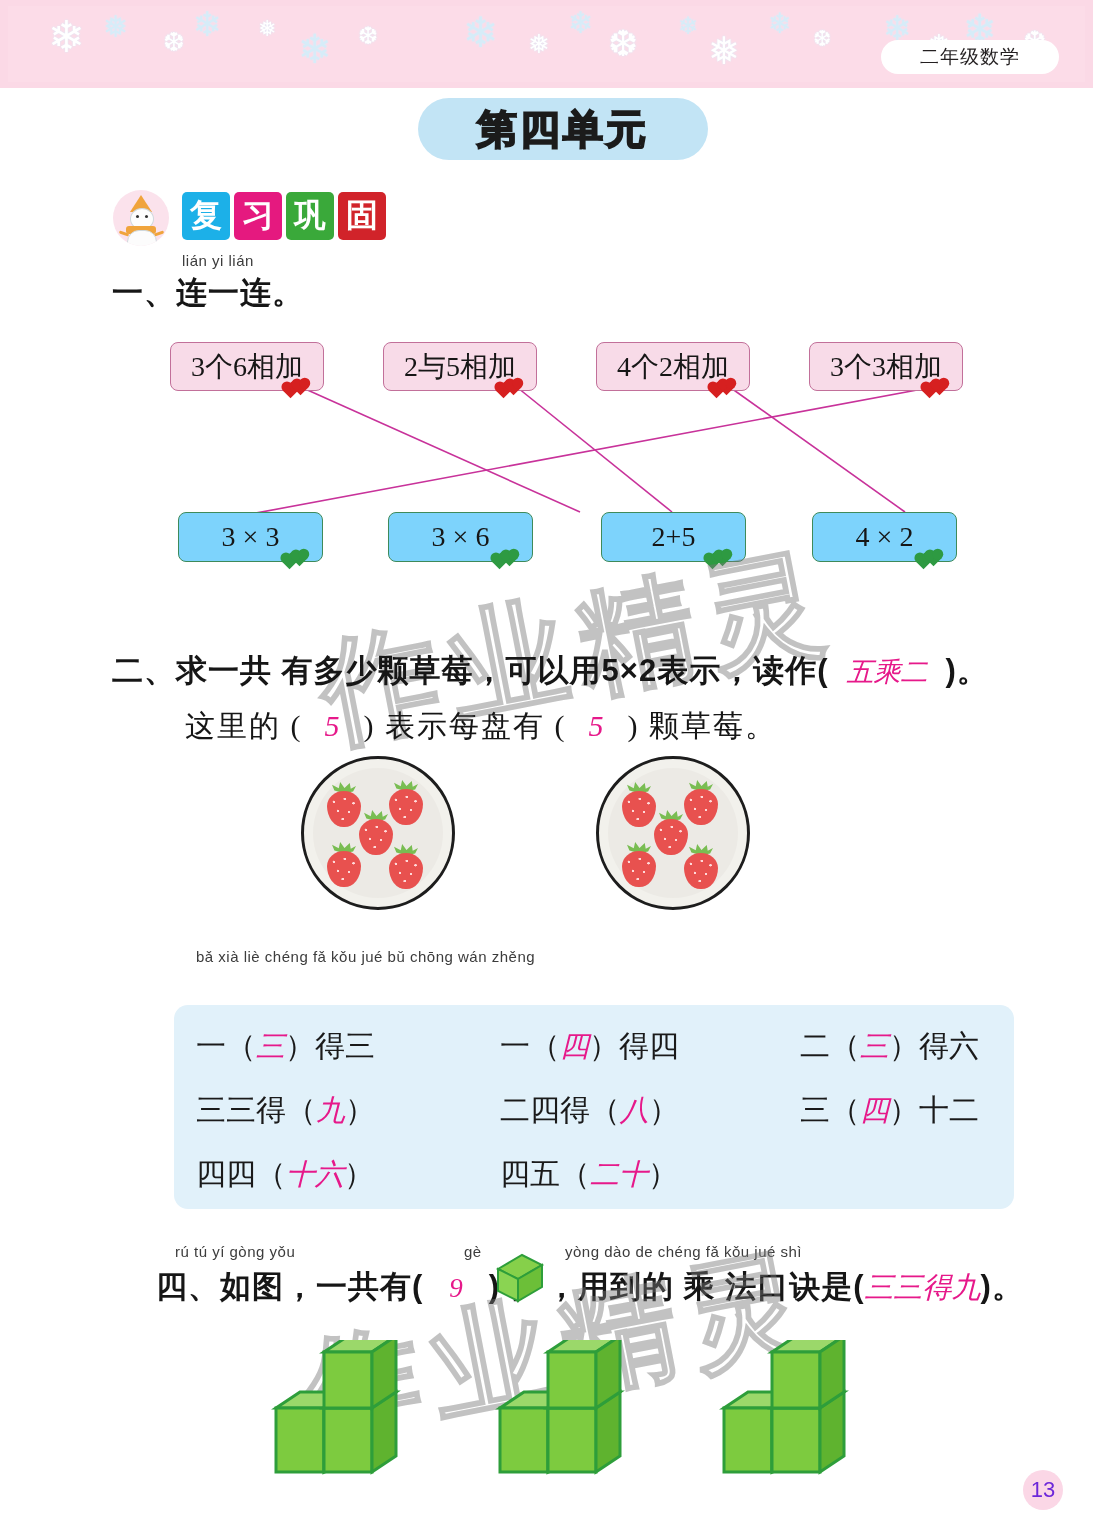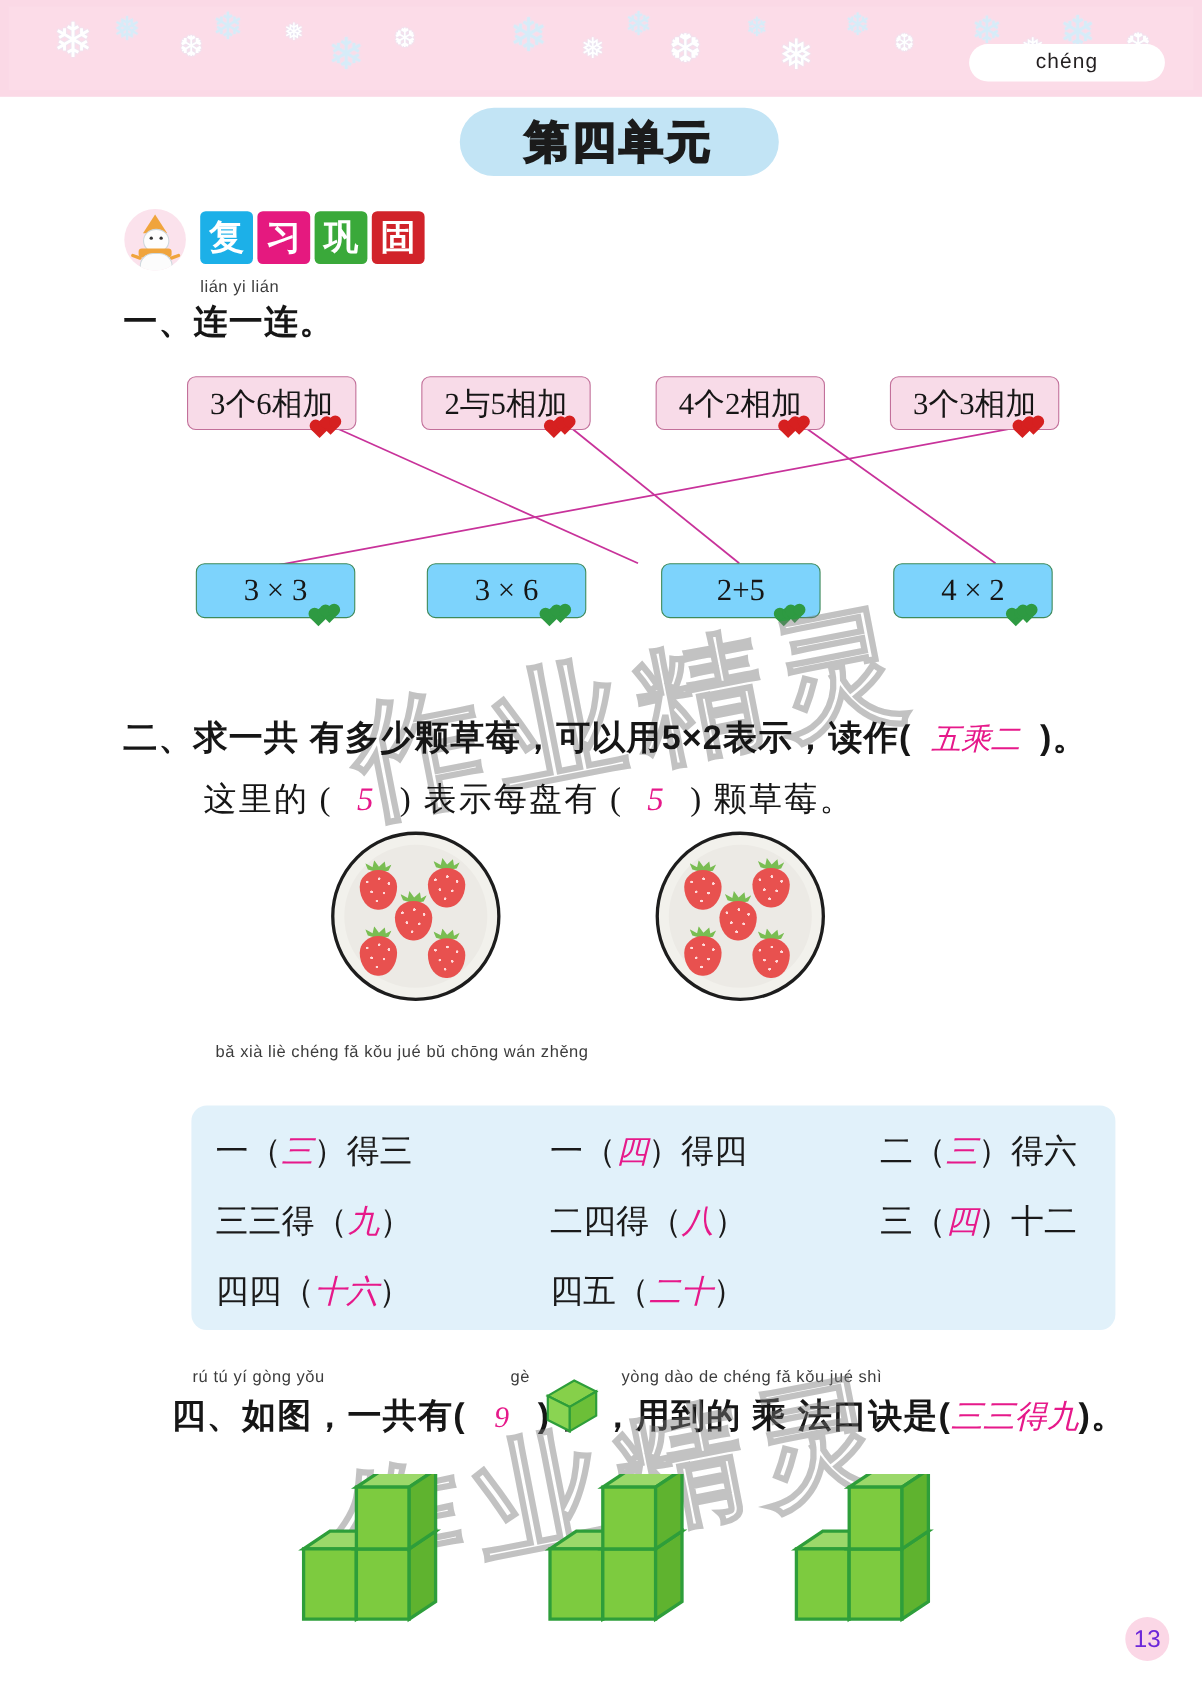--- a/index.html
+++ b/index.html
@@ -301,21 +301,21 @@
       <span class="snow b" style="left:670px; top:8px;  font-size:24px;">❄</span>
       <span class="snow" style="left:700px; top:26px; font-size:38px;">❅</span>
       <span class="snow b" style="left:760px; top:4px;  font-size:28px;">❄</span>
       <span class="snow" style="left:805px; top:22px; font-size:22px;">❆</span>
       <span class="snow b" style="left:875px; top:6px;  font-size:34px;">❄</span>
       <span class="snow" style="left:920px; top:26px; font-size:26px;">❅</span>
       <span class="snow b" style="left:955px; top:4px;  font-size:40px;">❄</span>
       <span class="snow" style="left:1015px;top:22px; font-size:28px;">❆</span>
     </div>
     <div class="grade-pill">
-      <span>chéng</span>
+      <span>二年级数学</span>
     </div>
   </div>
 
   <div class="unit-pill">
     <span>第四单元</span>
   </div>
 
   <div class="snowman">
     <div class="sm-hat"></div>
       <div class="sm-head"></div>

